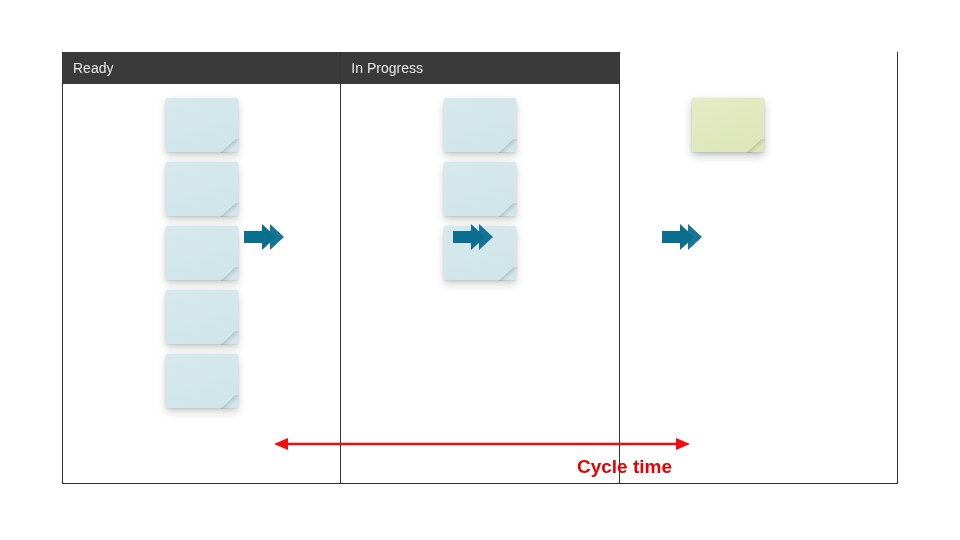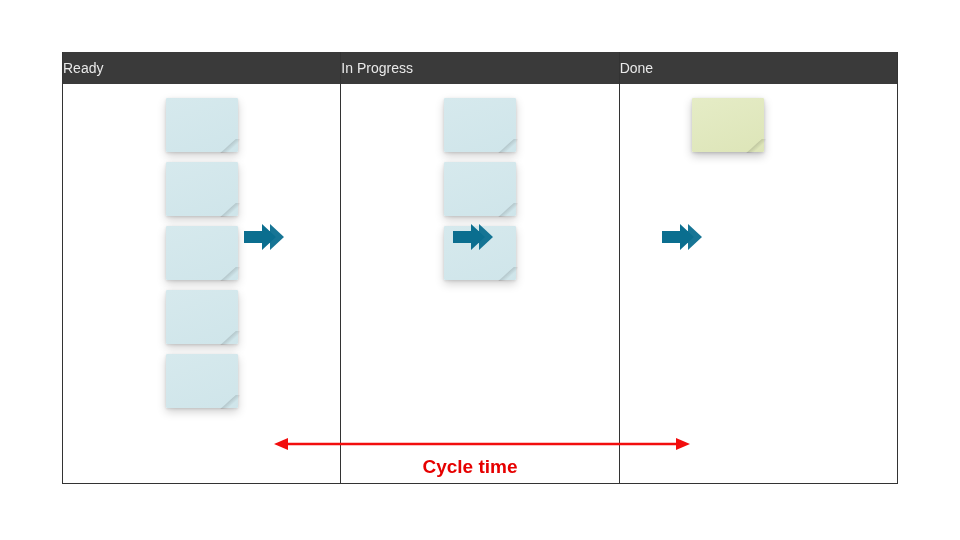--- a/index.html
+++ b/index.html
@@ -18,20 +18,21 @@
     position: relative;
   }
   .col-header {
     height: 32px;
     background: #3a3a3a;
     color: #e9e9e9;
     font-size: 14px;
     font-weight: 400;
     display: flex;
     align-items: center;
+    padding-left: 10px;
   }
   .cards {
     position: absolute;
     top: 46px;
     left: 50%;
     transform: translateX(-50%);
     display: flex;
     flex-direction: column;
     gap: 10px;
   }
@@ -102,23 +103,20 @@
     </div>
     <div class="cards">
       <div class="card blue"></div>
       <div class="card blue"></div>
       <div class="card blue"></div>
     </div>
   </div>
 
 
   <div class="col">
-    <div class="col-header">
-      <span>Done</span>
-    </div>
     <div class="cards" style="left:72px; transform:none;">
       <div class="card green"></div>
     </div>
   </div>
 
 </div>
 
 <div class="arrow" style="left:242px; top:223px;">
   <svg viewBox="0 0 42 28">
       <path fill="currentColor" d="M0 7 L18 7 L18 0 L30 9 L18 18 L18 11 L0 11 Z M14 10 L30 10 L30 3 L42 14 L30 25 L30 18 L14 18 Z" opacity="0.0"></path>
@@ -139,13 +137,13 @@
     </svg>
 </div>
 
 <div class="cycle-arrow" style="left:274px; top:436px; width:416px; height:16px;">
   <svg viewBox="0 0 416 16">
     <line x1="8" y1="8" x2="408" y2="8" stroke="currentColor" stroke-width="2.4"></line>
     <polygon points="0,8 14,2 14,14" fill="currentColor"></polygon>
     <polygon points="416,8 402,2 402,14" fill="currentColor"></polygon>
   </svg>
 </div>
-<div class="cycle-label" style="left:262px; top:456px; width:416px;">Cycle time</div>
+<div class="cycle-label" style="left:256px; top:456px; width:416px;text-align:right;">Cycle time</div>
 
 </body></html>

